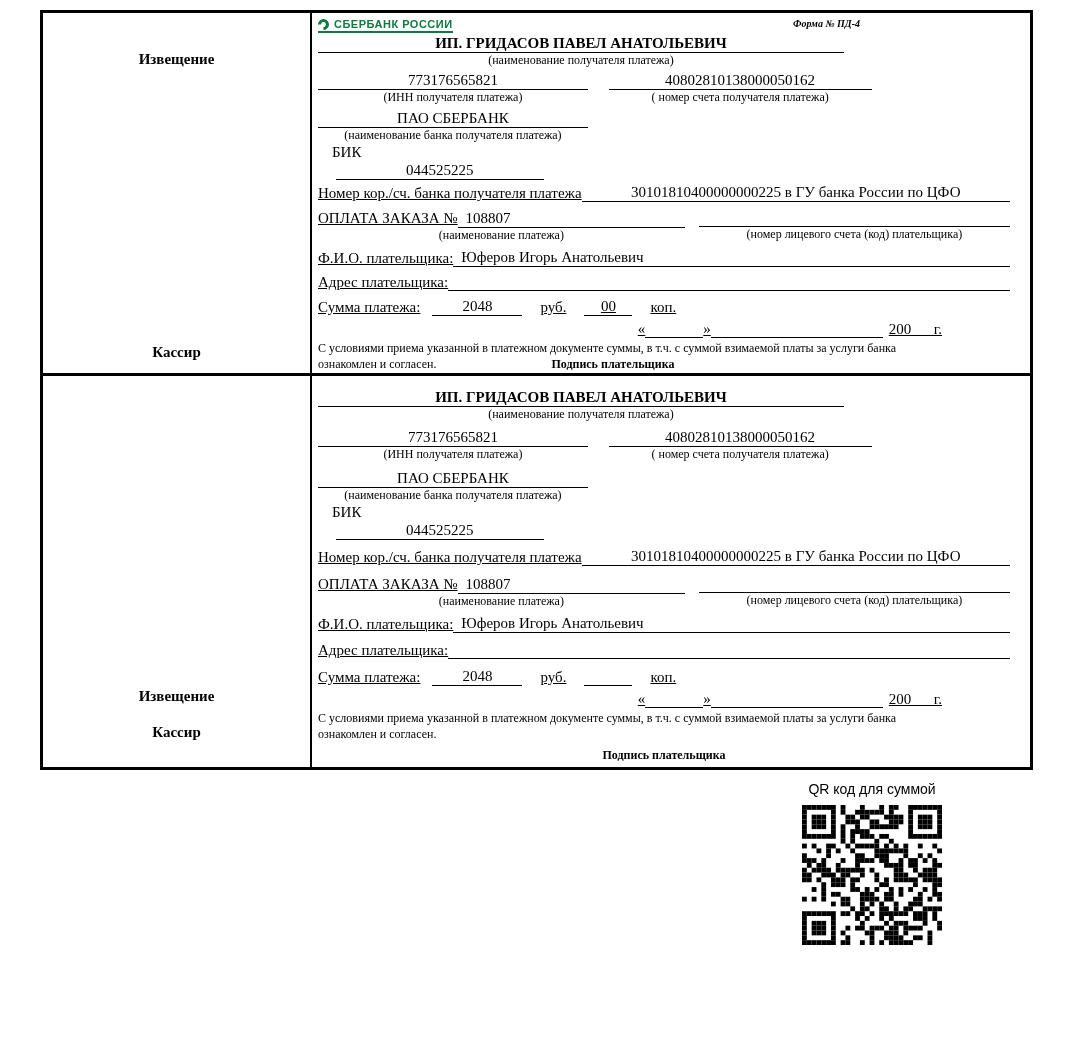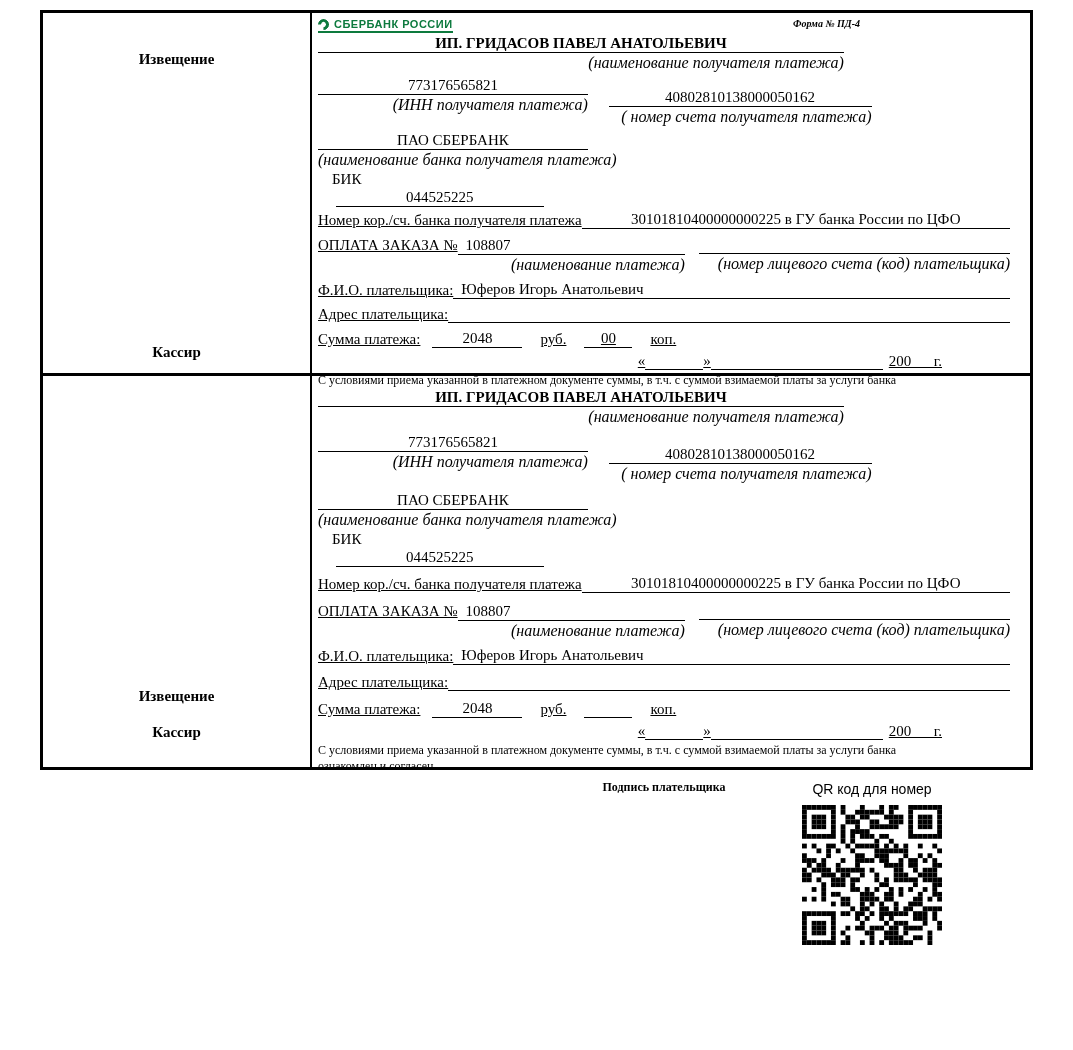--- a/index.html
+++ b/index.html
@@ -22,37 +22,37 @@
   .right-col { flex:1; padding:5px 20px 6px 6px; display:flex; flex-direction:column; min-width:0; }
   .receipt .right-col { padding-top:12px; }
 
   .row { display:flex; align-items:flex-end; }
   .ul { border-bottom:1px solid #000; }
   .grow { flex:1; }
   .center { text-align:center; }
   .bold { font-weight:bold; }
   .plain { white-space:nowrap;text-decoration:underline; }
   .padl { padding-left:8px; }
-  .caption { font-size:16px; text-align:right; white-space:nowrap; line-height:1.25;font-style:italic; }
+  .caption { font-size:12px; text-align:center; white-space:nowrap; line-height:1.25; }
   .value { line-height:1.2; min-height:18px; }
   .blank { min-height:18px; display:inline-block; }
 
   
   .header-row { align-items:flex-start; margin-bottom:1px; }
   .logo { display:flex; align-items:center; gap:5px; border-bottom:2px solid var(--logo-color,#0d7a3e); padding-bottom:1px; }
   .logo-mark { width:11px; height:11px; border:3px solid var(--logo-color,#0d7a3e); border-radius:50%; border-left-color:transparent; transform:rotate(-45deg); display:inline-block; }
   .logo-text { color:var(--logo-color,#0d7a3e); font-weight:bold; font-size:11px; letter-spacing:.5px; font-family:"Liberation Sans", sans-serif; }
   .form-number { margin-left:auto; margin-right:150px; font-weight:bold; font-style:italic; font-size:10px; }
 
   .field-payee { width:76%; margin-bottom:3px; }
   .receipt .field-payee { margin-bottom:6px; }
   .cols { margin-bottom:4px; align-items:flex-start; }
   .receipt .cols { margin-bottom:7px; }
   .colA { width:39%; }
-  .colB { width:38%; margin-left:3%;margin-top:12px; }
+  .colB { width:38%; margin-left:3%; }
   .colC { width:30%; margin-left:18px; }
   .bik-label { margin-left:14px; white-space:nowrap; padding-top:1px; }
   .bankrow { align-items:flex-start; margin-bottom:3px;flex-direction:column; }
   .receipt .bankrow { margin-bottom:7px; }
   .corr { margin-bottom:7px; }
   .receipt .corr { margin-bottom:9px; }
   .payrow { align-items:flex-start; margin-bottom:5px; }
   .segA { width:53%; }
   .segB { flex:1; margin-left:14px; }
   .rowline { display:flex; align-items:center; }
@@ -163,20 +163,21 @@
       <div class="row daterow">
         <span class="plain">«</span>
         <span class="blank ul w60"></span>
         <span class="plain">»</span>
         <span class="blank ul w170"></span>
         <span class="plain padl2">200___г.</span>
       </div>
 
       <div class="agreement">
         <div>С условиями приема указанной в платежном документе суммы, в т.ч. с суммой взимаемой платы за услуги банка</div>
+        <div class="agline2"><span>ознакомлен и согласен.</span><span class="sig">Подпись плательщика</span></div>
       </div>
 
     </div>
   </div>
 
   <div class="section receipt">
     <div class="left-col">
       <div class="side-label side-top">Извещение</div>
       <div class="side-label side-bottom">Кассир</div>
     </div>
@@ -257,21 +258,21 @@
       <div class="agreement">
         <div>С условиями приема указанной в платежном документе суммы, в т.ч. с суммой взимаемой платы за услуги банка</div>
         <div class="agline2"><span>ознакомлен и согласен.</span><span class="sig">Подпись плательщика</span></div>
       </div>
 
     </div>
   </div>
 </div>
 
 <div class="qr-area">
-  <div class="qr-label">QR код для номер</div>
+  <div class="qr-label">QR код для суммой</div>
   <svg class="qr-code" id="qrsvg" xmlns="http://www.w3.org/2000/svg" viewBox="0 0 29 29">
       <rect x="0" y="0" width="1" height="1"></rect>
       <rect x="1" y="0" width="1" height="1"></rect>
       <rect x="2" y="0" width="1" height="1"></rect>
       <rect x="3" y="0" width="1" height="1"></rect>
       <rect x="4" y="0" width="1" height="1"></rect>
       <rect x="5" y="0" width="1" height="1"></rect>
       <rect x="6" y="0" width="1" height="1"></rect>
       <rect x="0" y="1" width="1" height="1"></rect>
       <rect x="6" y="1" width="1" height="1"></rect>

